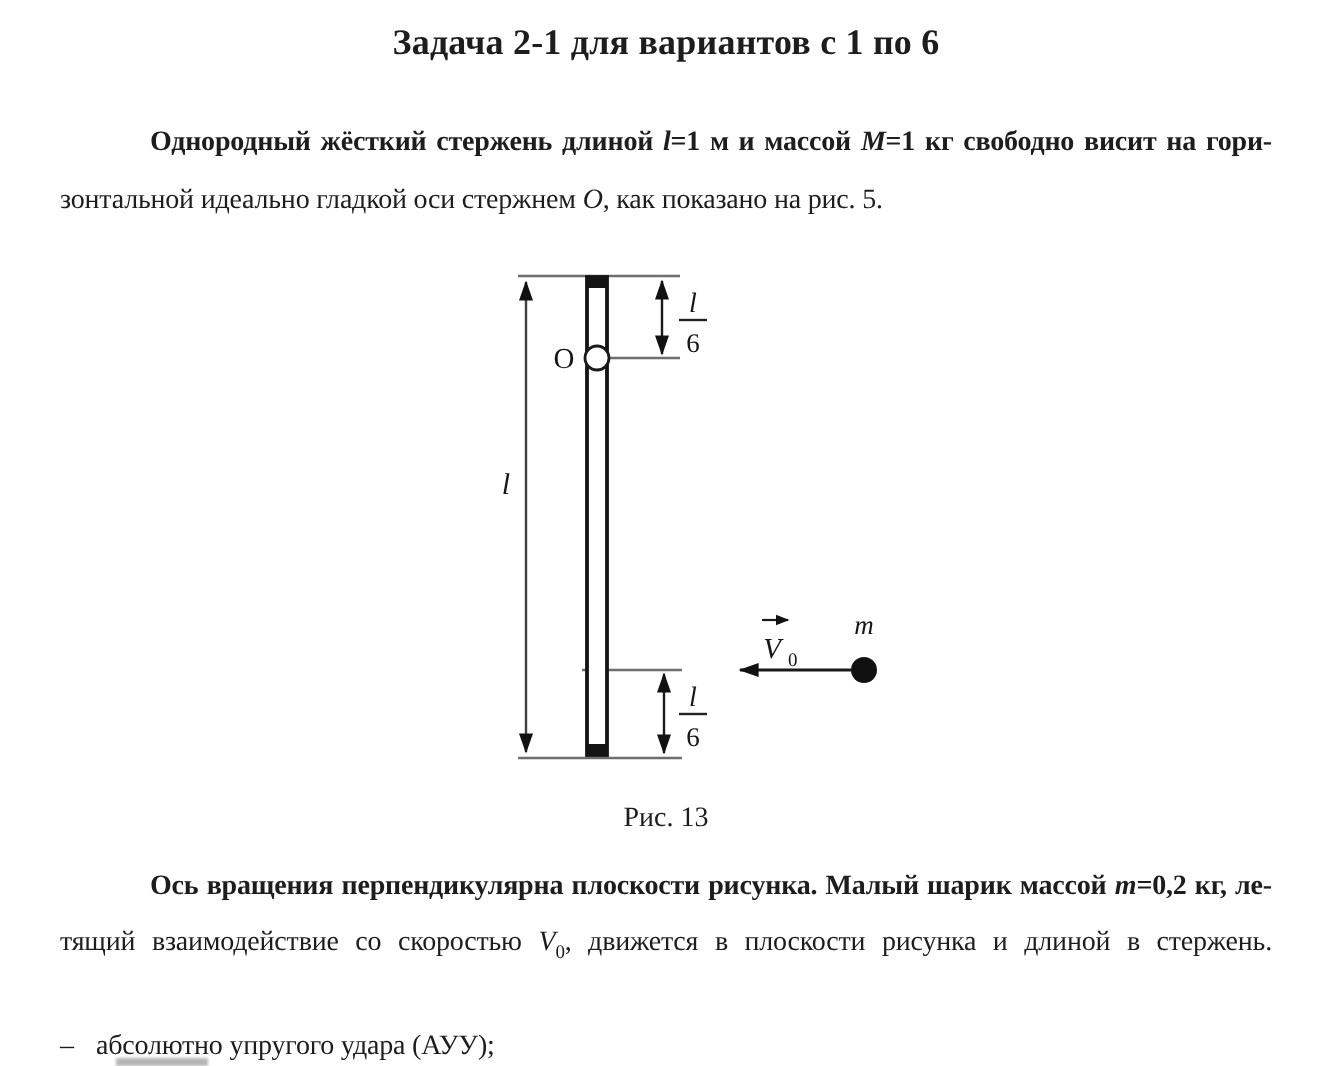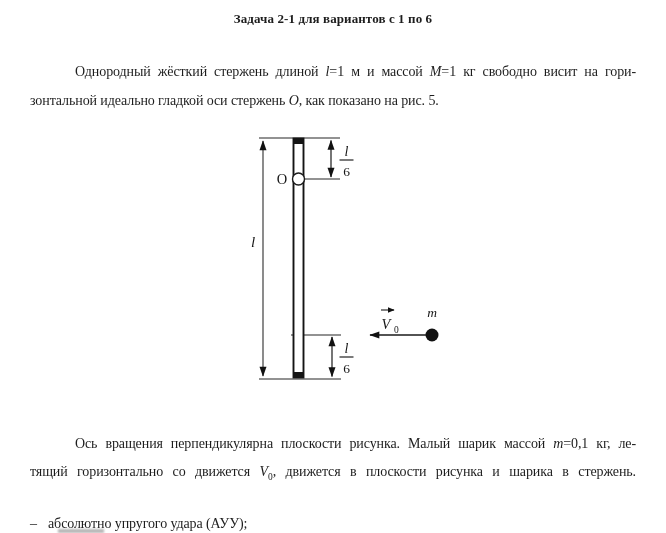--- a/index.html
+++ b/index.html
@@ -6,31 +6,31 @@
   html,body { background:#ffffff; }
   body {
     width:666px; height:533px;
     position:relative; overflow:hidden;
     font-family:"Liberation Serif", serif;
     color:#1d1d1d;
   }
   .page { position:absolute; inset:0; }
   .title {
     position:absolute; top:11px; left:0; width:100%;
-    text-align:center; font-size:13px; font-weight:bold;
+    text-align:center; font-size:18px; font-weight:bold;
     letter-spacing:0.1px;
   }
   .tline {
     position:absolute; left:30px; width:606px;
     font-size:14px; line-height:20px; height:20px;
     letter-spacing:-0.1px;
   }
   .tline.justify { text-align:justify; text-align-last:justify; }
   .tline.nowrap { white-space:nowrap; }
-  .indent { text-indent:45px; }
+  .indent { text-indent:45px;font-weight:bold; }
   i { font-style:italic; }
   sub { font-size:9.5px; }
   .caption {
     position:absolute; top:402px; left:0; width:100%;
     text-align:center; font-size:14px;
   }
   .figure-area {
     position:absolute; left:240px; top:125px;
     width:220px; height:270px;
   }
@@ -44,21 +44,21 @@
   .svg-italic { font-style:italic; }
 </style>
 </head>
 <body>
 
 <div class="page">
 
   <div class="title">Задача 2-1 для вариантов с 1 по 6</div>
 
   <div class="tline justify indent" style="top:62px;"><span>Однородный жёсткий стержень длиной </span><i>l</i><span>=1 м и массой </span><i>M</i><span>=1 кг свободно висит на гори-</span></div>
-  <div class="tline nowrap" style="top:91px;"><span>зонтальной идеально гладкой оси стержень </span><i>O</i><span>, как показано на рис. 5.</span></div>
+  <div class="tline nowrap" style="top:91px;"><span>зонтальной идеально гладкой оси стержнем </span><i>O</i><span>, как показано на рис. 5.</span></div>
 
   <div class="figure-area">
     <svg width="220" height="270" viewBox="0 0 220 270">
       <defs>
         <marker id="arr" viewBox="0 0 10 9" refX="9.3" refY="4.5" markerWidth="11" markerHeight="9" orient="auto-start-reverse" markerUnits="userSpaceOnUse">
           <path d="M0,1 L10,4.5 L0,8 Z" fill="#111"></path>
         </marker>
         <marker id="arrs" viewBox="0 0 10 9" refX="9" refY="4.5" markerWidth="7" markerHeight="6" orient="auto-start-reverse" markerUnits="userSpaceOnUse">
           <path d="M0,0.5 L10,4.5 L0,8.5 Z" fill="#111"></path>
         </marker>
@@ -91,21 +91,22 @@
 
       <circle cx="192" cy="210" r="6.5" fill="#111"></circle>
       <text x="192" y="192" text-anchor="middle" font-size="13.5" class="svg-italic">m</text>
       <line x1="186" y1="210" x2="130" y2="210" stroke="#1a1a1a" stroke-width="1.4" marker-end="url(#arr)"></line>
       <line x1="141" y1="185" x2="154" y2="185" stroke="#1a1a1a" stroke-width="1.1" marker-end="url(#arrs)"></line>
       <text x="146" y="204" text-anchor="middle" font-size="14.5" class="svg-italic">V</text>
       <text x="154" y="208" font-size="9.5">0</text>
     </svg>
   </div>
 
+  <div class="caption">Рис. 13</div>
 
-  <div class="tline justify indent" style="top:434px;"><span>Ось вращения перпендикулярна плоскости рисунка. Малый шарик массой </span><i>m</i><span>=0,1 кг, ле-</span></div>
-  <div class="tline justify" style="top:462px;"><span>тящий горизонтально со движется </span><i>V</i><sub>0</sub><span>, движется в плоскости рисунка и шарика в стержень.</span></div>
+  <div class="tline justify indent" style="top:434px;"><span>Ось вращения перпендикулярна плоскости рисунка. Малый шарик массой </span><i>m</i><span>=0,2 кг, ле-</span></div>
+  <div class="tline justify" style="top:462px;"><span>тящий взаимодействие со скоростью </span><i>V</i><sub>0</sub><span>, движется в плоскости рисунка и длиной в стержень.</span></div>
 
   <div class="tline nowrap" style="top:514px;"><span class="bullet-marker">–</span><span>абсолютно упругого удара (АУУ);</span></div>
 
   <div class="cutoff-fragment"></div>
 
 </div>
 
 </body></html>

